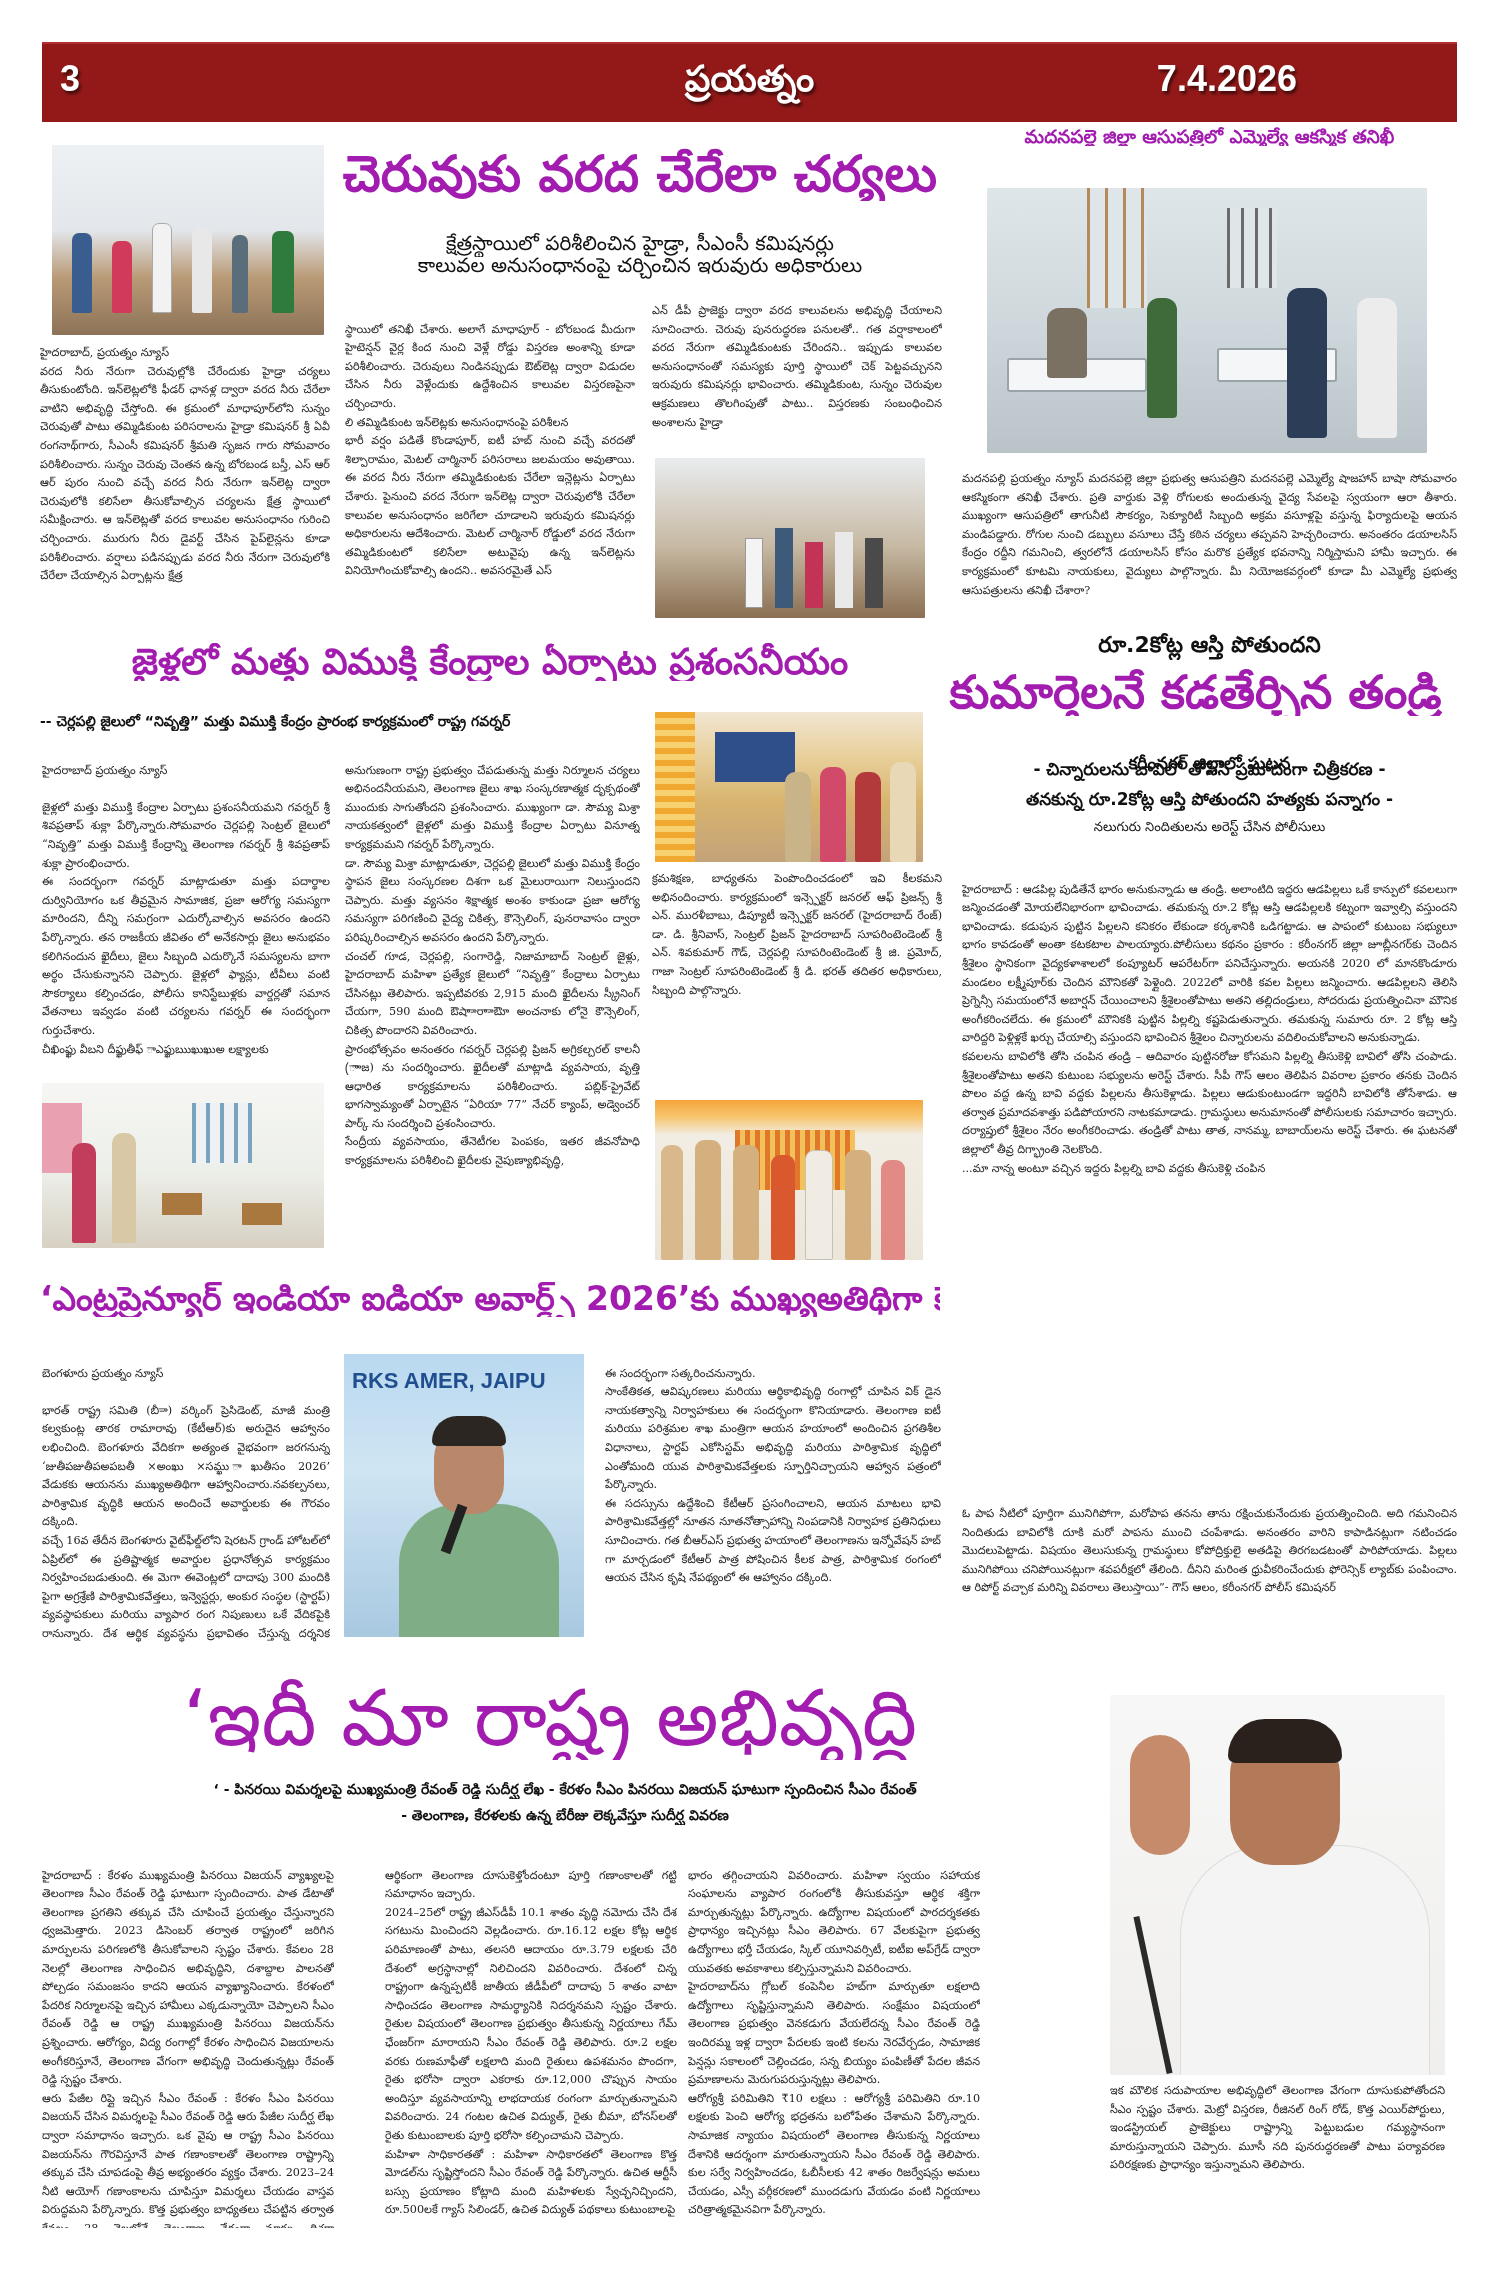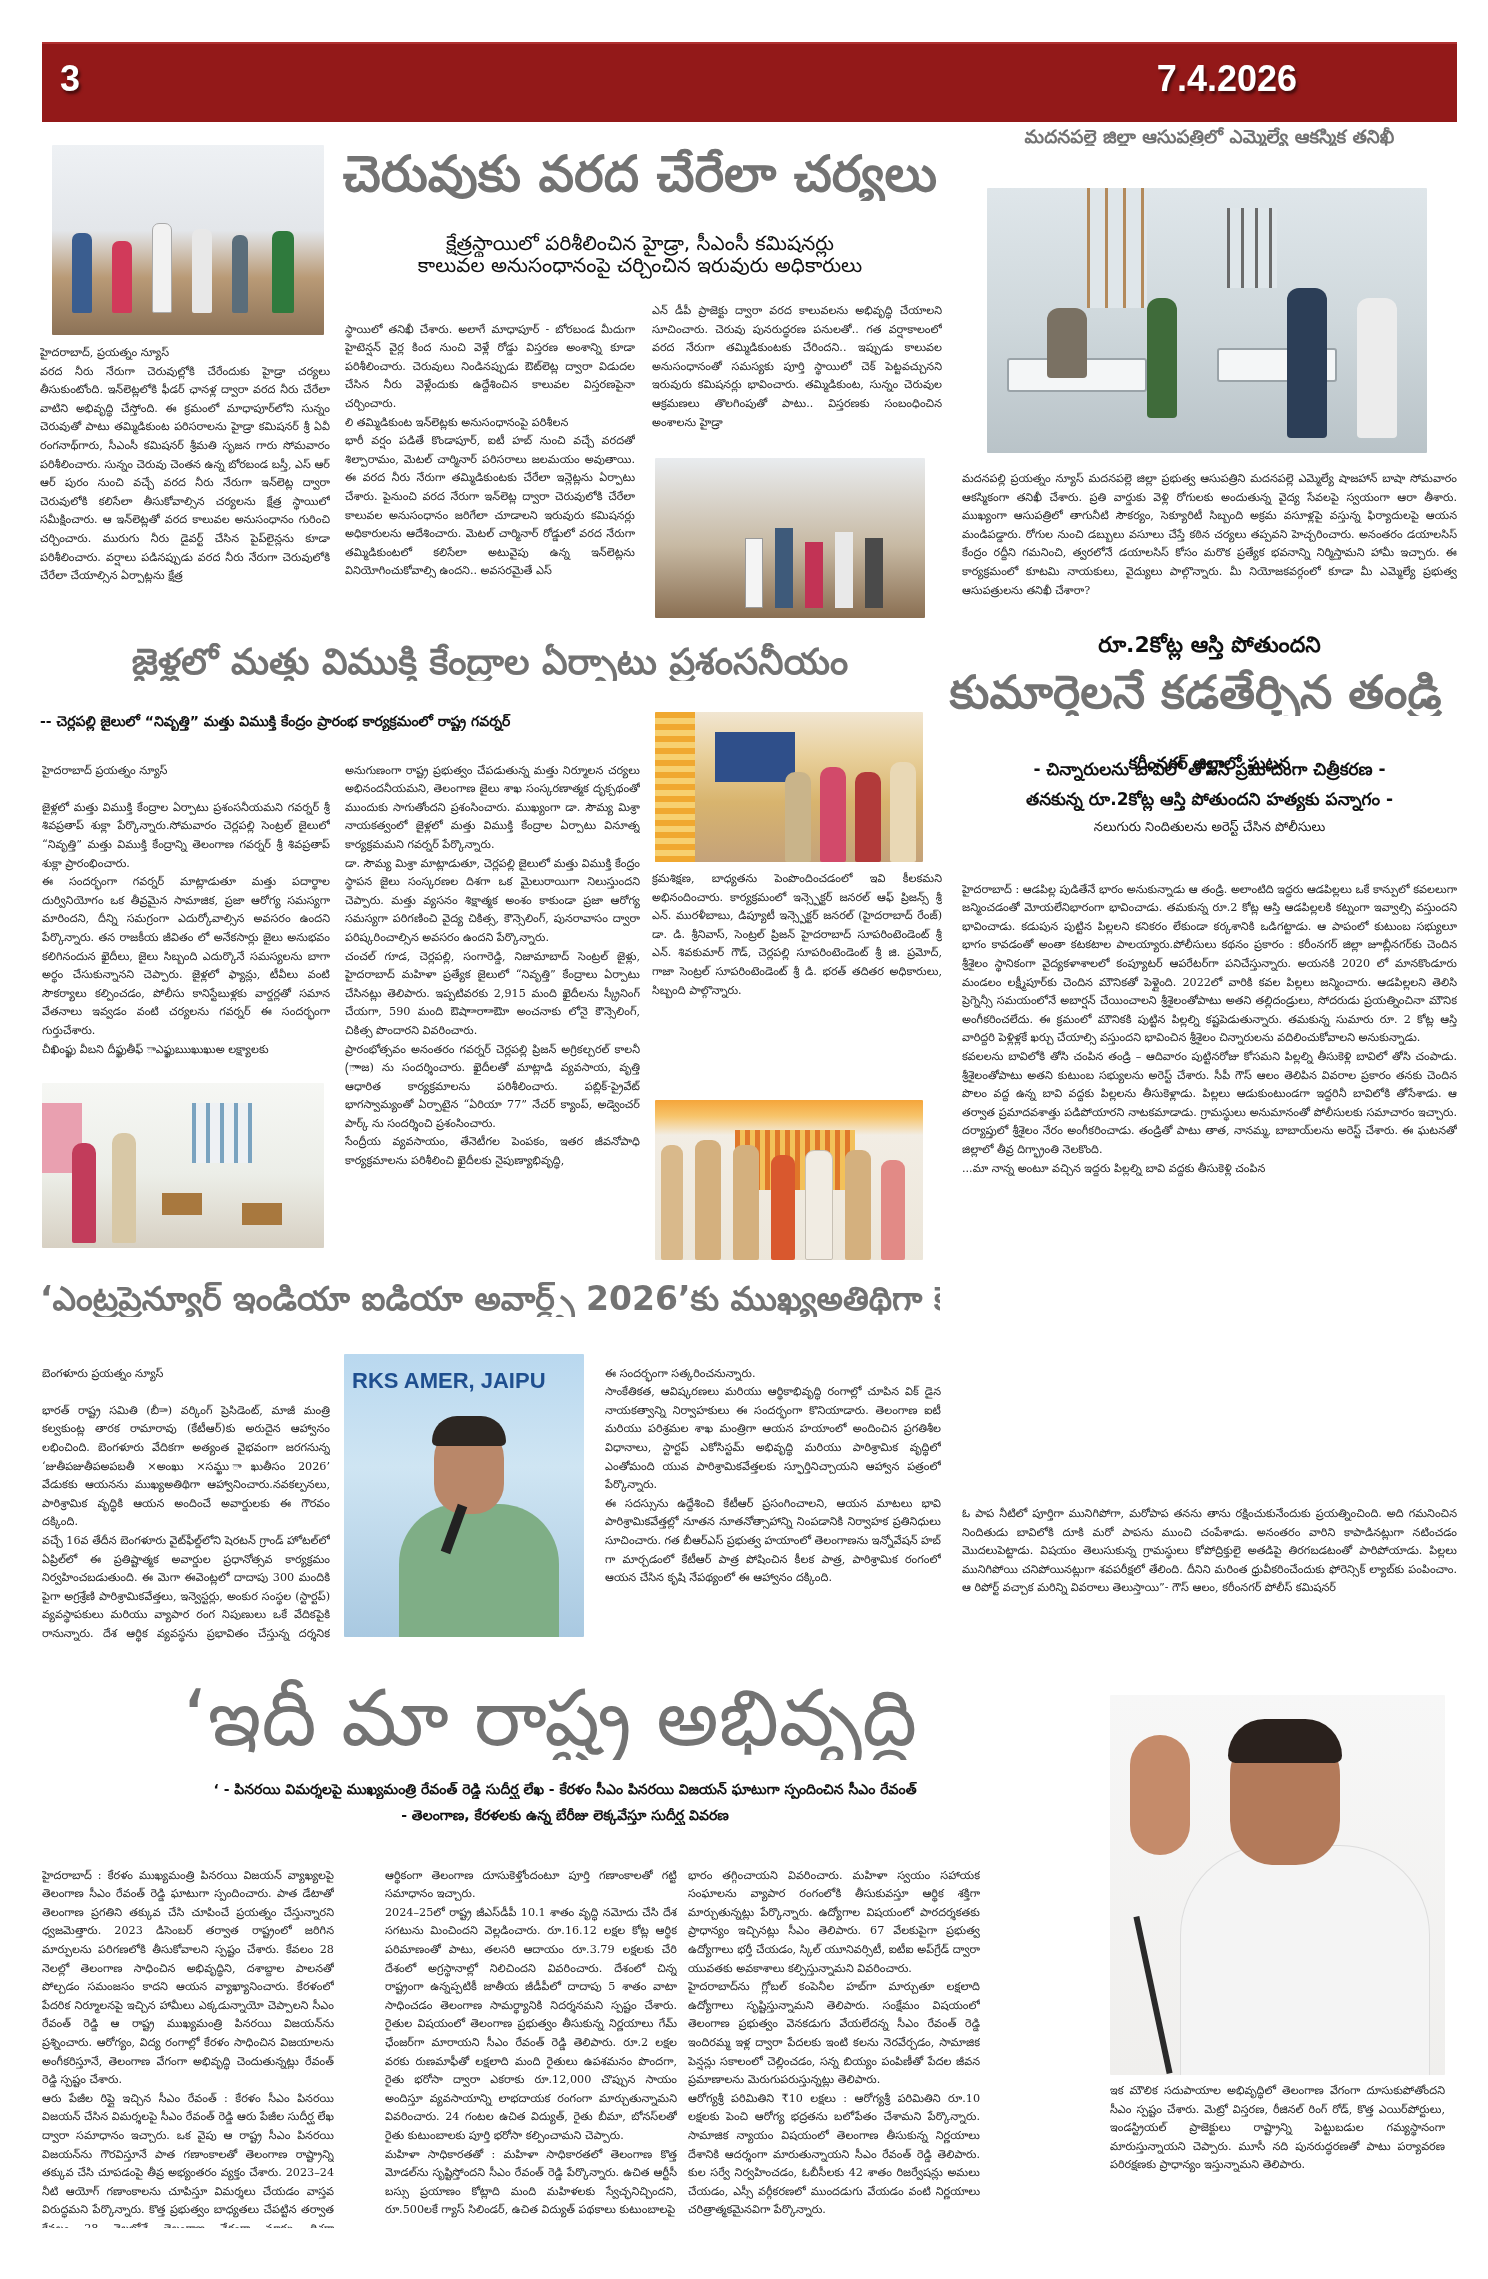--- a/index.html
+++ b/index.html
@@ -6,21 +6,21 @@
   html, body { width: 1488px; height: 2279px; background: #ffffff; overflow: hidden; }
   body { font-family: "DejaVu Sans", sans-serif; color: #1a1a1a; position: relative; }
 
   .abs { position: absolute; }
   .masthead { left: 42px; top: 42px; width: 1415px; height: 80px; background: #931919; border-top: 2px solid #b03030; }
   .masthead span { position: absolute; top: 14px; color: #fff; font-family: "Liberation Sans", sans-serif; font-weight: bold; font-size: 36px; text-shadow: 2px 3px 3px rgba(0,0,0,0.55); }
   .mh-page { left: 18px; }
   .mh-title { left: 0; right: 0; text-align: center; }
   .mh-date { right: 160px; }
 
-  .hl { font-family: "DejaVu Sans", sans-serif; font-weight: bold; color: #737373; text-align: center; line-height: 1.05; white-space: nowrap; overflow: hidden; }
+  .hl { font-family: "DejaVu Sans", sans-serif; font-weight: bold; color: #a21caf; text-align: center; line-height: 1.05; white-space: nowrap; overflow: hidden; }
   .sub { font-family: "DejaVu Sans", sans-serif; color: #111; text-align: center; line-height: 1.35; white-space: nowrap; overflow: hidden; }
   .body-text { font-family: "DejaVu Serif", serif; font-size: 11.2px; line-height: 18.6px; color: #222; text-align: justify; overflow: hidden; }
   .body-text p { margin: 0; }
 
   .photo { overflow: hidden; border-radius: 1px; }
   .ph-field { background: linear-gradient(180deg, #eef1f4 0%, #e3e6ea 45%, #b99a76 70%, #8c7257 100%); }
   .ph-field .fig { position: absolute; bottom: 22px; width: 16px; height: 70px; border-radius: 7px 7px 2px 2px; }
   .ph-hospital { background: linear-gradient(180deg, #dfe6ea 0%, #cfd8dc 50%, #b9c3c8 100%); }
   .ph-hospital .bed { position: absolute; height: 34px; background: #f4f6f7; border: 2px solid #9aa3a8; border-radius: 3px; }
   .ph-hospital .fig { position: absolute; border-radius: 12px 12px 4px 4px; }
@@ -30,20 +30,21 @@
   .ph-group { background: linear-gradient(180deg, #f5a53a 0%, #f7c46a 10%, #f2ede4 22%, #ece6da 100%); }
   .ph-ktr { background: linear-gradient(180deg, #b9d8ef 0%, #cfe5f3 40%, #a9c9e1 100%); }
   .ph-cm { background: linear-gradient(180deg, #f7f7f7 0%, #f0efed 100%); }
   .fig { position: absolute; }
 </style>
 </head>
 <body>
 
 <div class="abs masthead">
   <span class="mh-page">3</span>
+  <span class="mh-title">ప్రయత్నం</span>
   <span class="mh-date">7.4.2026</span>
 </div>
 
 <div class="abs photo ph-field" style="left:52px;top:145px;width:272px;height:190px;">
   <div class="fig" style="left:20px;width:20px;height:80px;background:#3a5d8f;"></div>
   <div class="fig" style="left:60px;width:20px;height:72px;background:#d13a5a;"></div>
   <div class="fig" style="left:100px;width:20px;height:90px;background:#f2f2f2;border:1px solid #aaa;"></div>
   <div class="fig" style="left:140px;width:20px;height:84px;background:#e8e8e8;"></div>
   <div class="fig" style="left:180px;width:16px;height:78px;background:#5a6d7a;"></div>
   <div class="fig" style="left:220px;width:22px;height:82px;background:#2f7a3d;"></div>

